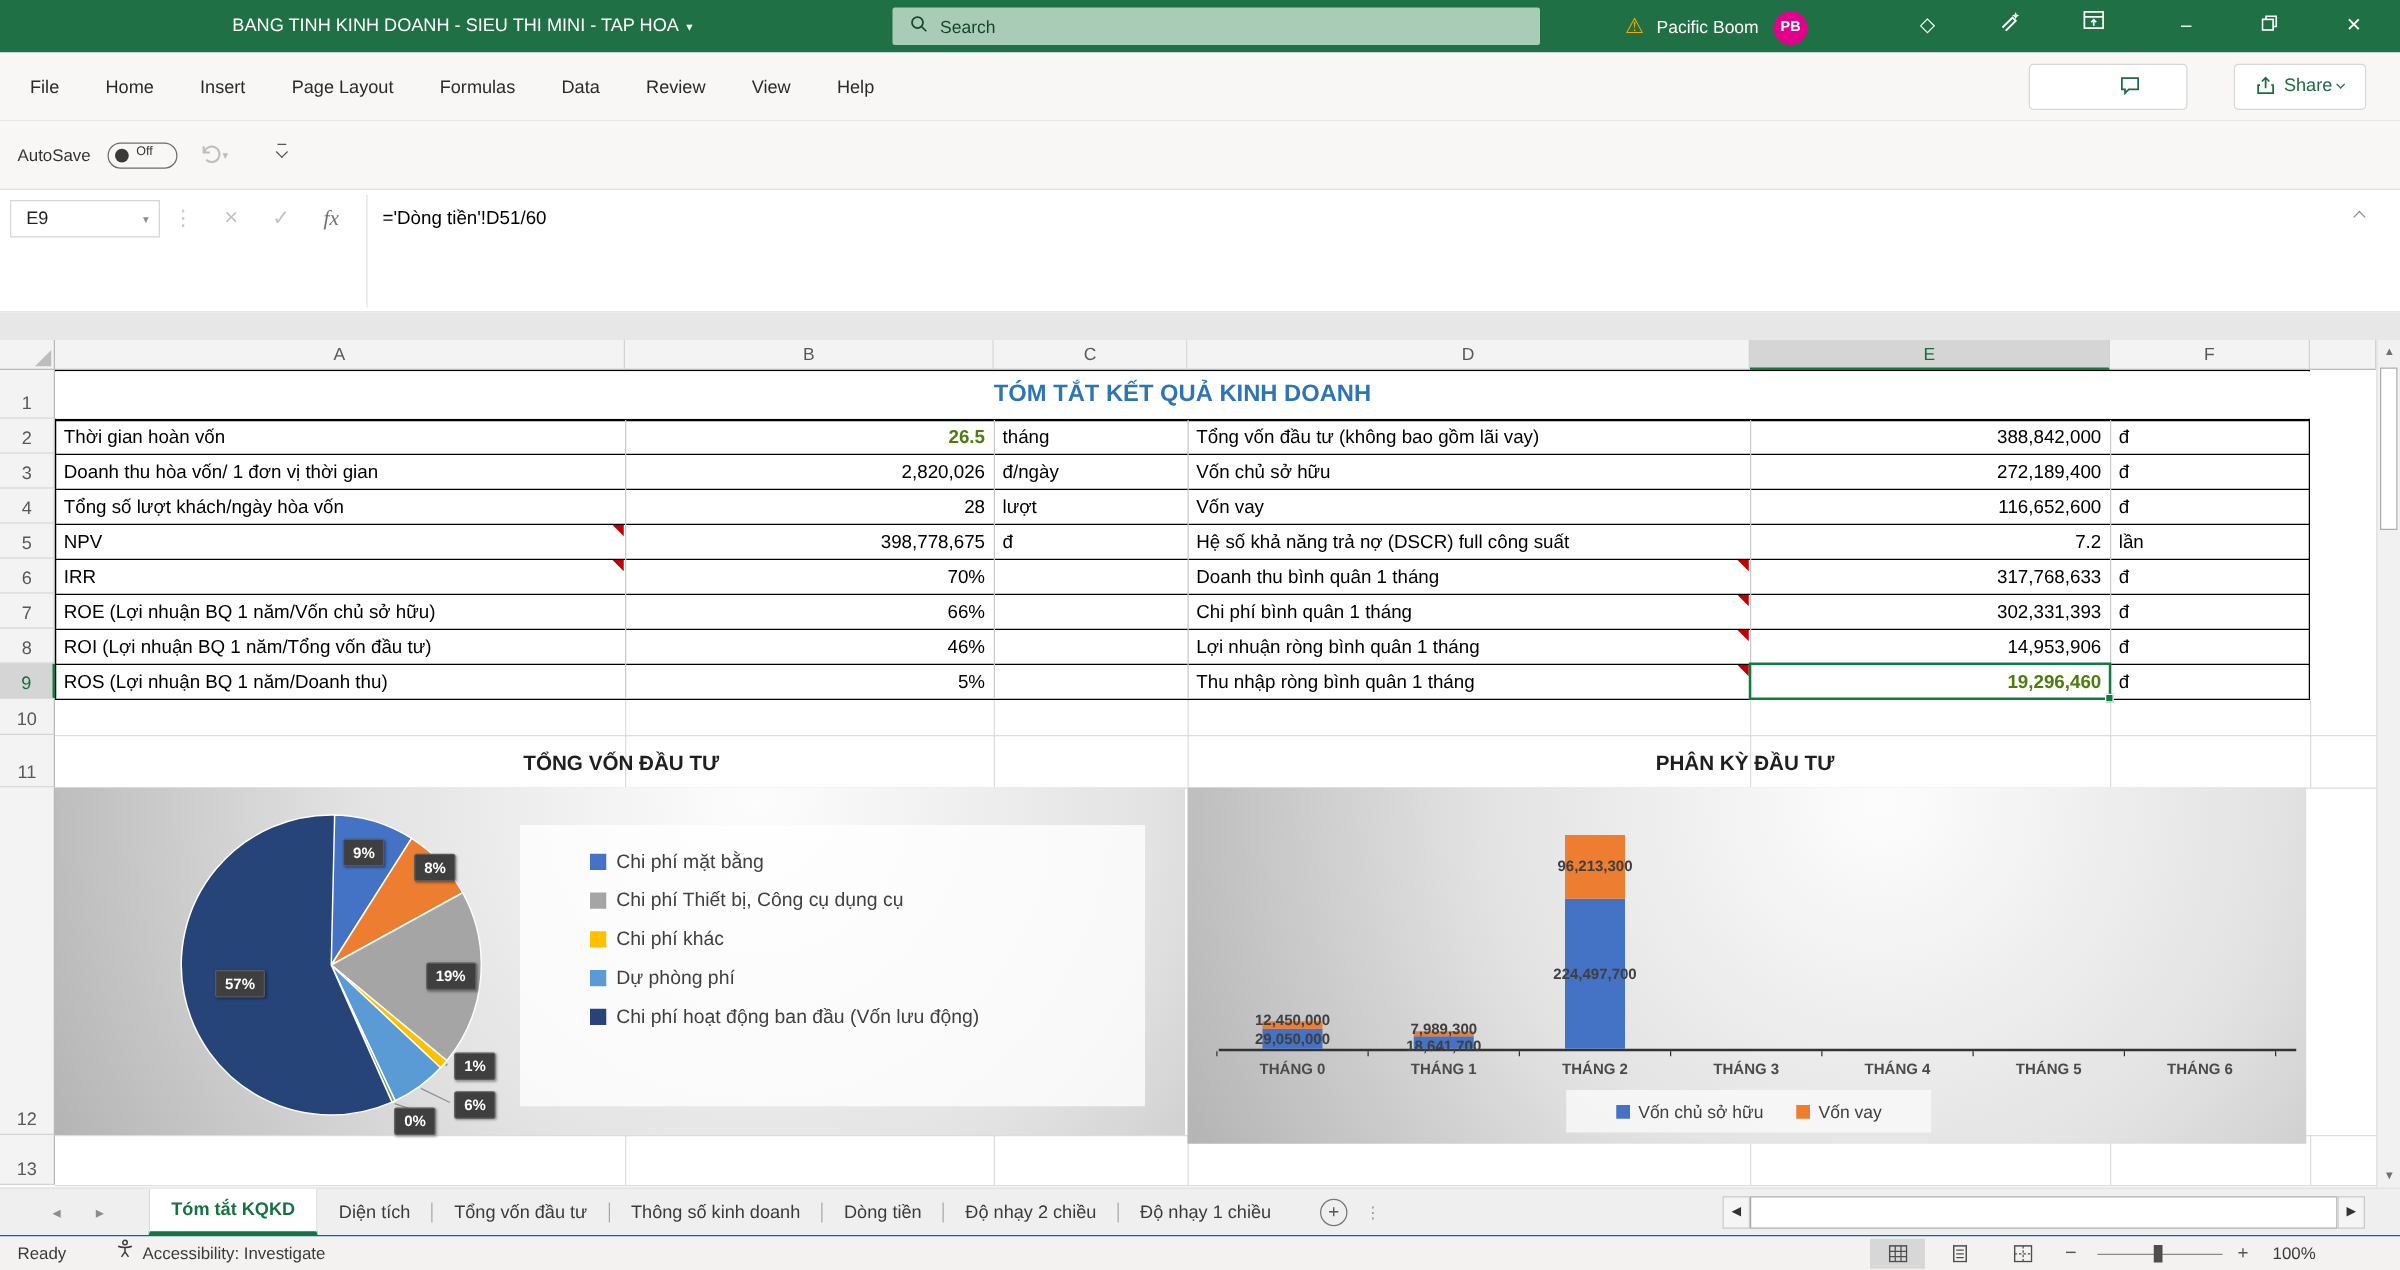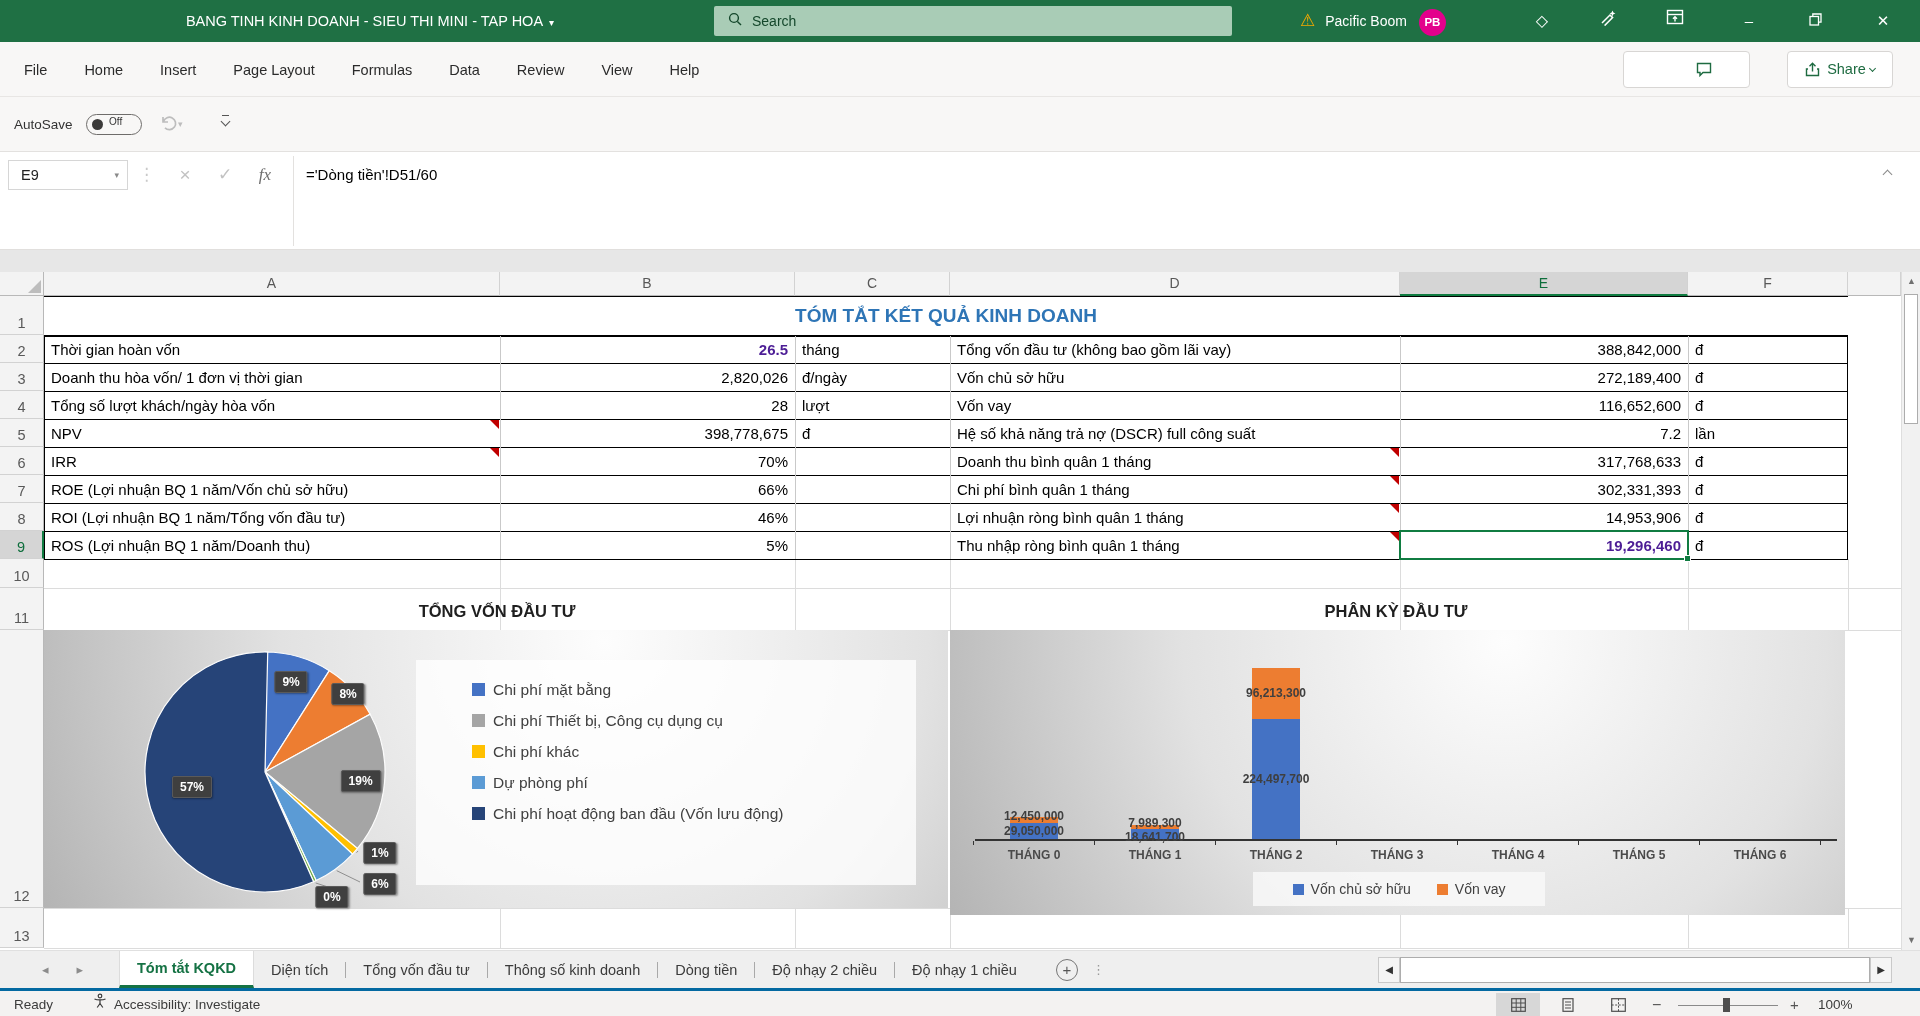--- a/index.html
+++ b/index.html
@@ -48,21 +48,21 @@
   .colhead, .rowhead { background:#F3F3F3; color:#585858; font-size:14px; text-align:center; }
   .colhead { top:272px; height:24px; line-height:23px; border-right:1px solid #D2D2D2; border-bottom:1px solid #B8B8B8; }
   .colhead.sel { background:#D5D5D5; color:#0E6E3C; border-bottom:2px solid #107C41; }
   .rowhead { left:0; width:44px; border-right:1px solid #B8B8B8; border-bottom:1px solid #D2D2D2; display:flex; align-items:flex-end; justify-content:center; padding-bottom:3px; font-size:14.5px; }
   .rowhead.sel { background:#D5D5D5; color:#0E6E3C; border-right:2px solid #107C41; }
   #select-all { left:0; top:272px; width:44px; height:24px; background:#F3F3F3; border-right:1px solid #B8B8B8; border-bottom:1px solid #B8B8B8; }
   #select-all .tri { position:absolute; right:2px; bottom:2px; width:0; height:0; border-left:13px solid transparent; border-bottom:13px solid #BDBDBD; }
 
   .cell { position:absolute; font-size:15px; color:#000; padding:0 7px; white-space:nowrap; display:flex; align-items:center; background:#fff; }
   .cell.r { justify-content:flex-end; }
-  .cell.red { color:#4c1d95; font-weight:bold; }
+  .cell.red { color:#4d7c0f; font-weight:bold; }
   .noteTri { position:absolute; width:0; height:0; border-left:9px solid transparent; border-top:9px solid #C00000; }
   .tline { position:absolute; background:#000; }
   .gline { position:absolute; background:#C9C9C9; }
   .fline { position:absolute; background:#DCDCDC; }
   #cell-title { position:absolute; left:44px; top:297px; width:1804px; height:38px; text-align:center; line-height:38px; font-size:19px; font-weight:bold; color:#2E75B6; background:#fff; }
   #sel-overlay { left:1399px; top:530px; width:290px; height:30px; border:2px solid #107C41; }
   #sel-handle { position:absolute; right:-4px; bottom:-4px; width:7px; height:7px; background:#107C41; border:1px solid #fff; }
 
   .chart-title { position:absolute; top:592px; height:38px; line-height:38px; text-align:center; font-size:16.5px; font-weight:bold; color:#1F1F1F; }
 
@@ -94,21 +94,21 @@
   .stab { position:relative; display:flex; align-items:center; padding:0 17px; font-size:14.5px; color:#3B3B3B; white-space:nowrap; }
   .stab.active { background:#fff; color:#157244; font-weight:bold; border-bottom:3px solid #157244; border-left:1px solid #DCDCDC; border-right:1px solid #DCDCDC; }
   .stab-sep { width:1px; height:16px; background:#A9A9A9; align-self:center; }
   #add-sheet { width:22px; height:22px; border:1px solid #767676; border-radius:50%; color:#555; text-align:center; line-height:20px; font-size:15px; align-self:center; margin-left:22px; }
   #sheet-dots { align-self:center; margin-left:14px; color:#9A9A9A; font-size:13px; }
   #hscroll { position:absolute; left:1378px; top:957px; width:514px; height:26px; }
   #hscroll .box { position:absolute; top:0; width:22px; height:26px; background:#F5F5F5; border:1px solid #C9C9C9; text-align:center; line-height:24px; color:#333; font-size:10px; }
   #htrack { position:absolute; left:22px; top:0; width:470px; height:26px; background:#fff; border:1px solid #ADADAD; }
 
   
-  #statusbar { left:0; top:988px; width:1920px; height:28px; background:#F3F2F1; border-top:3px solid #0369a1; font-size:13.5px; color:#3B3B3B; }
+  #statusbar { left:0; top:988px; width:1920px; height:28px; background:#F3F2F1; border-top:1px solid #0369a1; font-size:13.5px; color:#3B3B3B; }
   #ready { left:14px; top:0; line-height:28px; }
   #a11y { left:92px; top:0; line-height:28px; display:flex; align-items:center; height:28px; gap:6px; }
   .viewbtn { top:2px; width:44px; height:24px; display:flex; align-items:center; justify-content:center; }
   .viewbtn.sel { background:#D7D7D7; }
   #zoom-out { left:1652px; top:0; line-height:28px; font-size:16px; color:#555; }
   #zoom-track { left:1678px; top:13.5px; width:100px; height:1.5px; background:#8A8A8A; }
   #zoom-thumb { left:1723px; top:7px; width:7px; height:14px; background:#4E4E4E; }
   #zoom-in { left:1790px; top:0; line-height:28px; font-size:15px; color:#555; }
   #zoom-pct { left:1818px; top:0; line-height:28px; }
 

